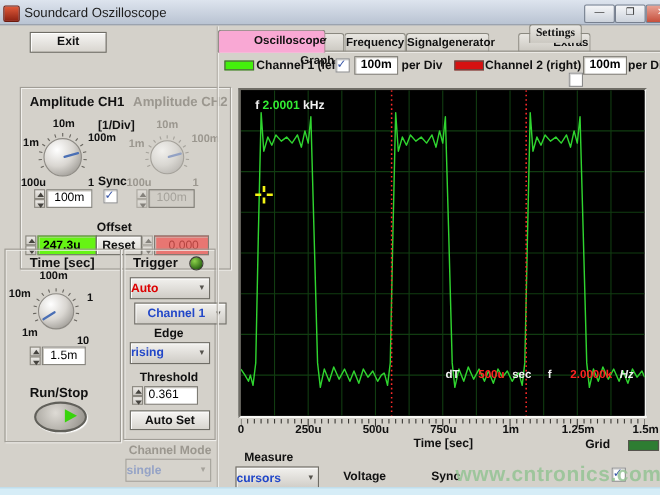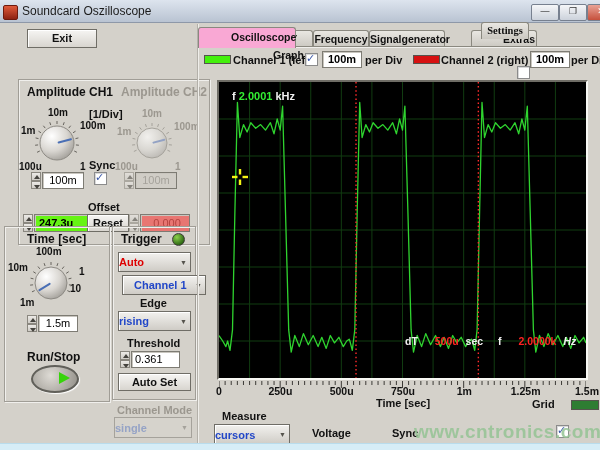--- a/index.html
+++ b/index.html
@@ -160,21 +160,21 @@
       </div>
     <div class="abs field" id="offset-ch2" style="left: 121px; top: 134px; width: 44px; height: 16px; line-height: 16px; text-align: center; padding-left: 4px; background: rgb(232, 118, 114); color: rgb(180, 68, 64);">0.000</div>
   </div>
 
   <div class="abs box" style="left:4px;top:226px;width:104px;height:174px;">
     <div class="abs lbl" style="left:22px;top:5px;font-size:12px;">Time [sec]</div>
     <div class="abs lbl10" style="left:31px;top:19px;">100m</div>
     <div class="abs lbl10" style="left:3px;top:35px;">10m</div>
     <div class="abs lbl10" style="left:74px;top:39px;">1</div>
     <div class="abs lbl10" style="left:15px;top:70px;">1m</div>
-    <div class="abs lbl10" style="left:65px;top:56px;text-align:right;">10</div>
+    <div class="abs lbl10" style="left:65px;top:78px;text-align:right;">10</div>
     <svg id="knob-time" class="abs" style="left:21px;top:31px;" width="50" height="50" viewBox="0 0 50 50">
         <defs>
           <radialGradient id="knob-time-g" cx="35%" cy="30%" r="80%">
             <stop offset="0%" stop-color="#ffffff"></stop>
             <stop offset="55%" stop-color="#d9d6d1"></stop>
             <stop offset="100%" stop-color="#9c9993"></stop>
           </radialGradient>
         </defs>
         <line x1="8.686459833340301" y1="32.607128711332585" x2="5.96753647223035" y2="33.874983496554684" stroke="#66635d" stroke-width="1"></line>
         <line x1="7.093208530671404" y1="26.829431407290436" x2="4.108743285783305" y2="27.13433664183884" stroke="#66635d" stroke-width="1"></line>

